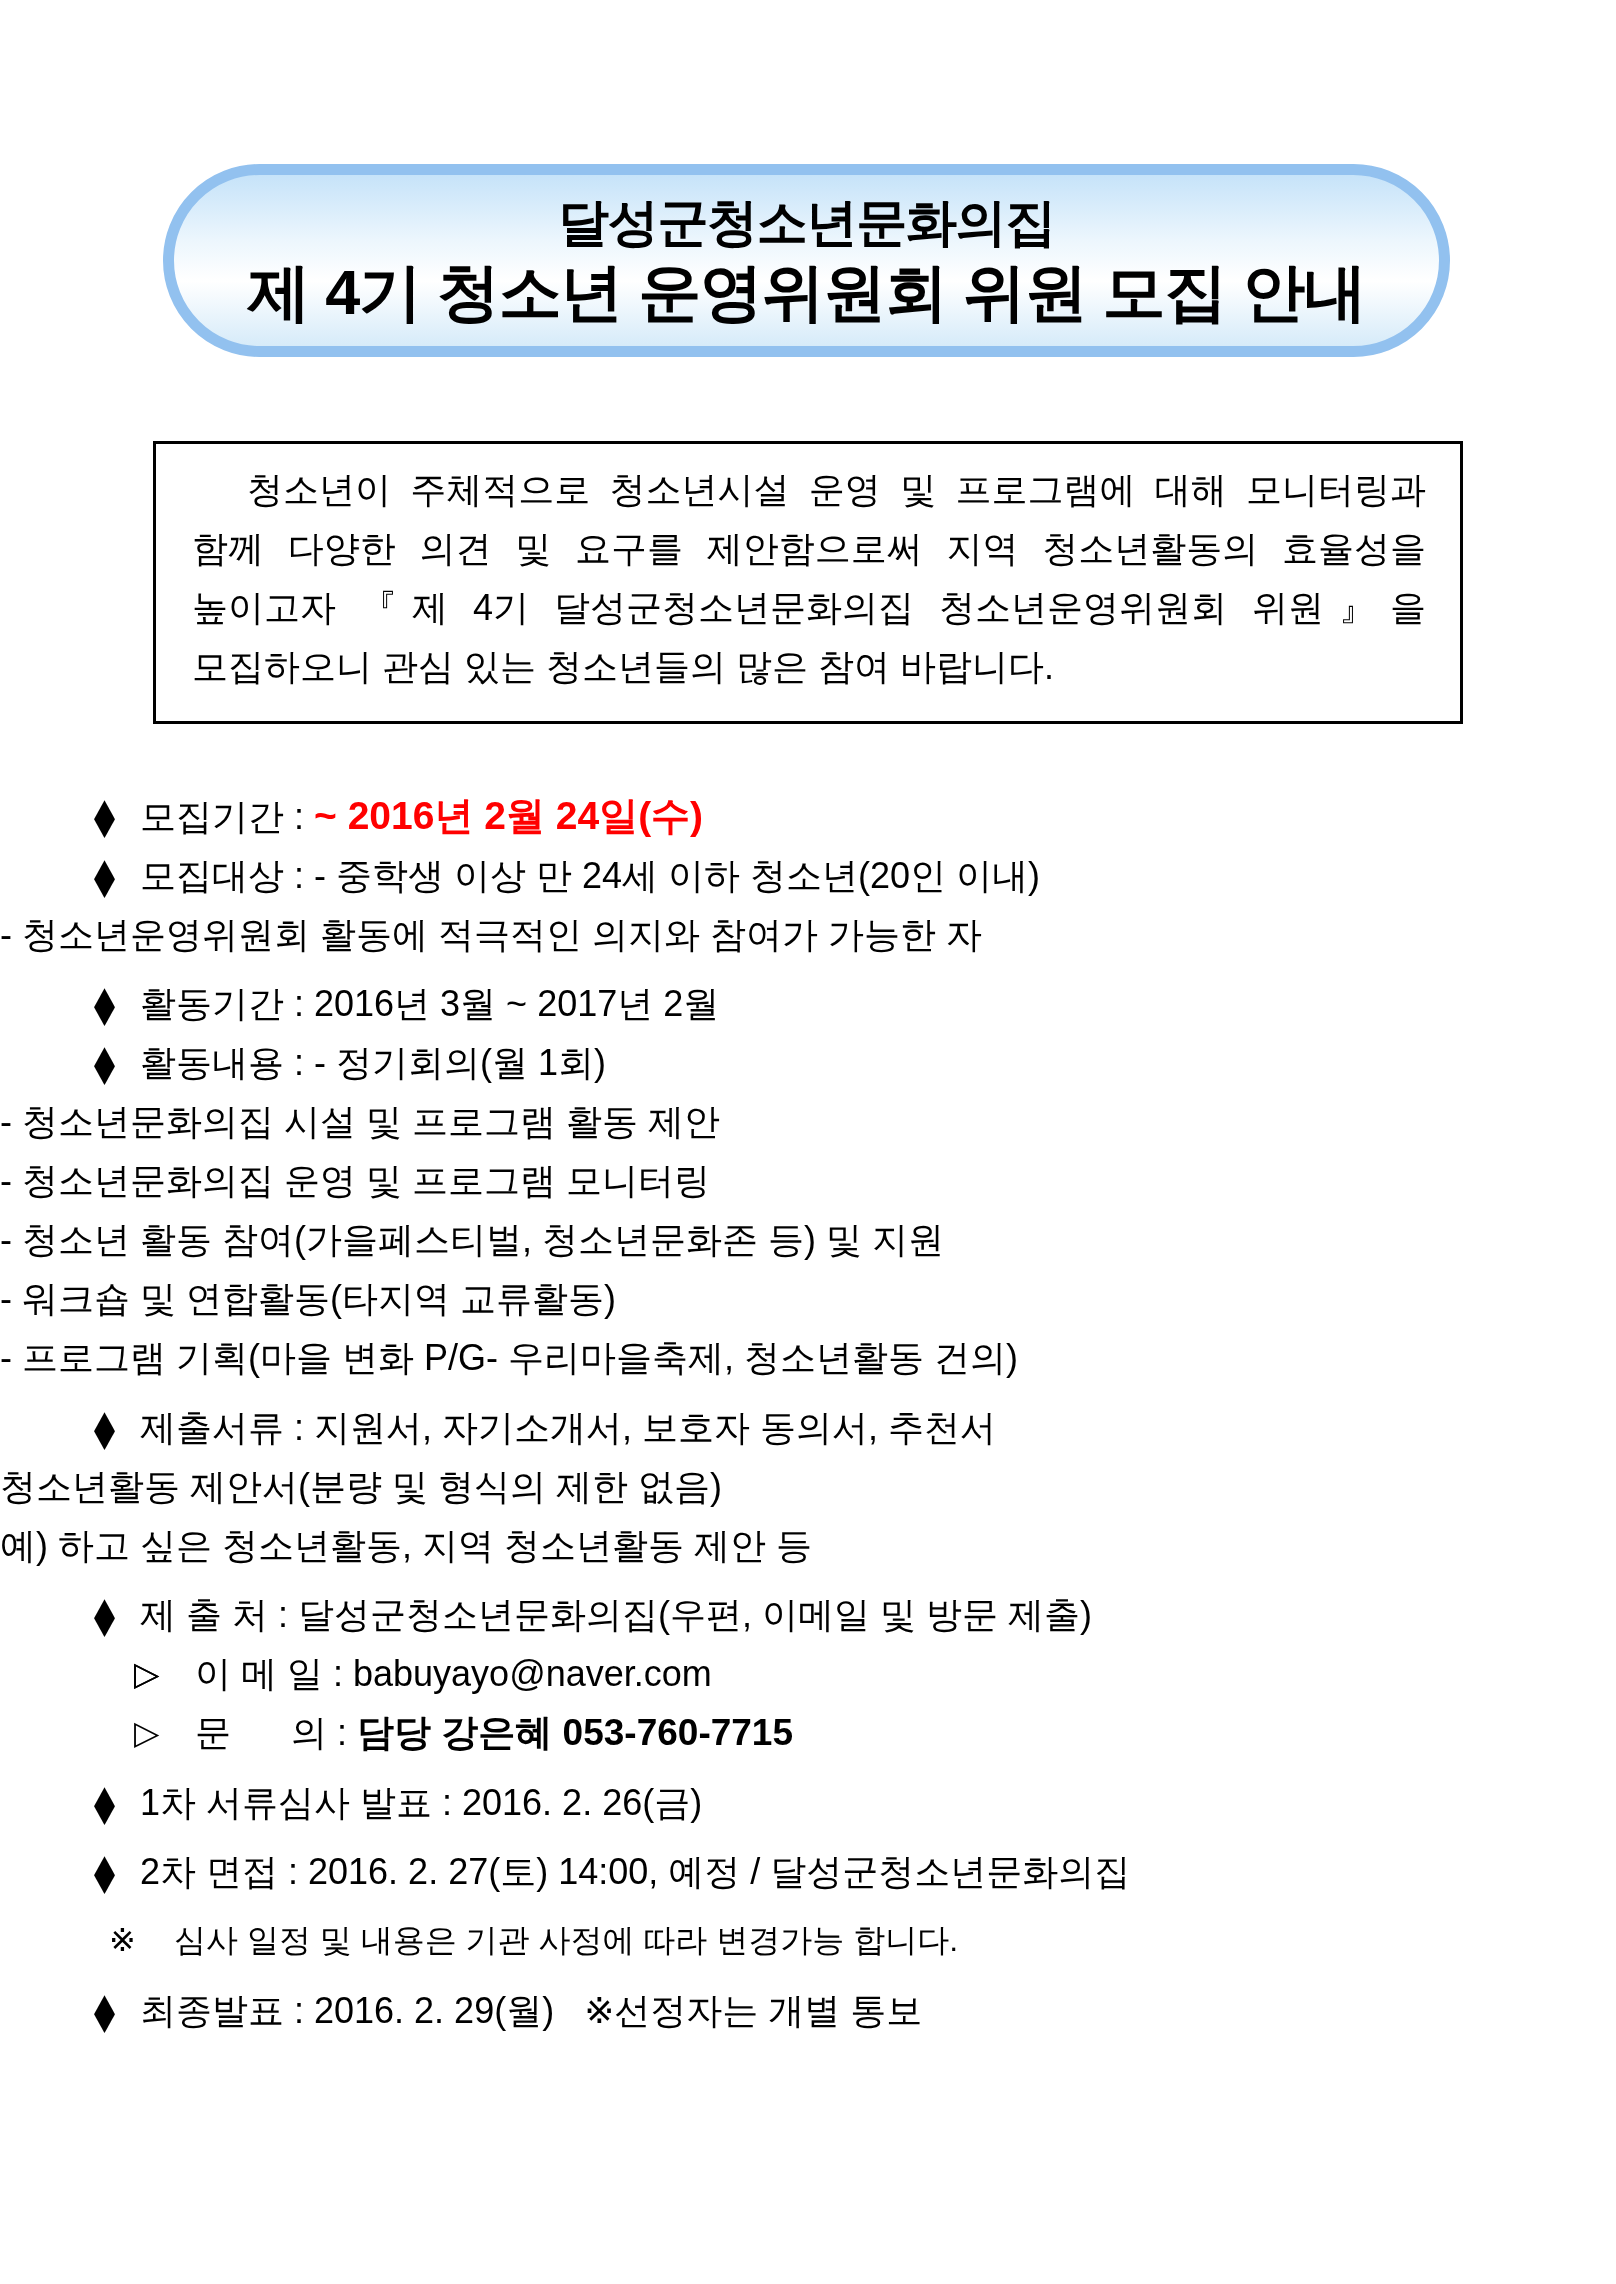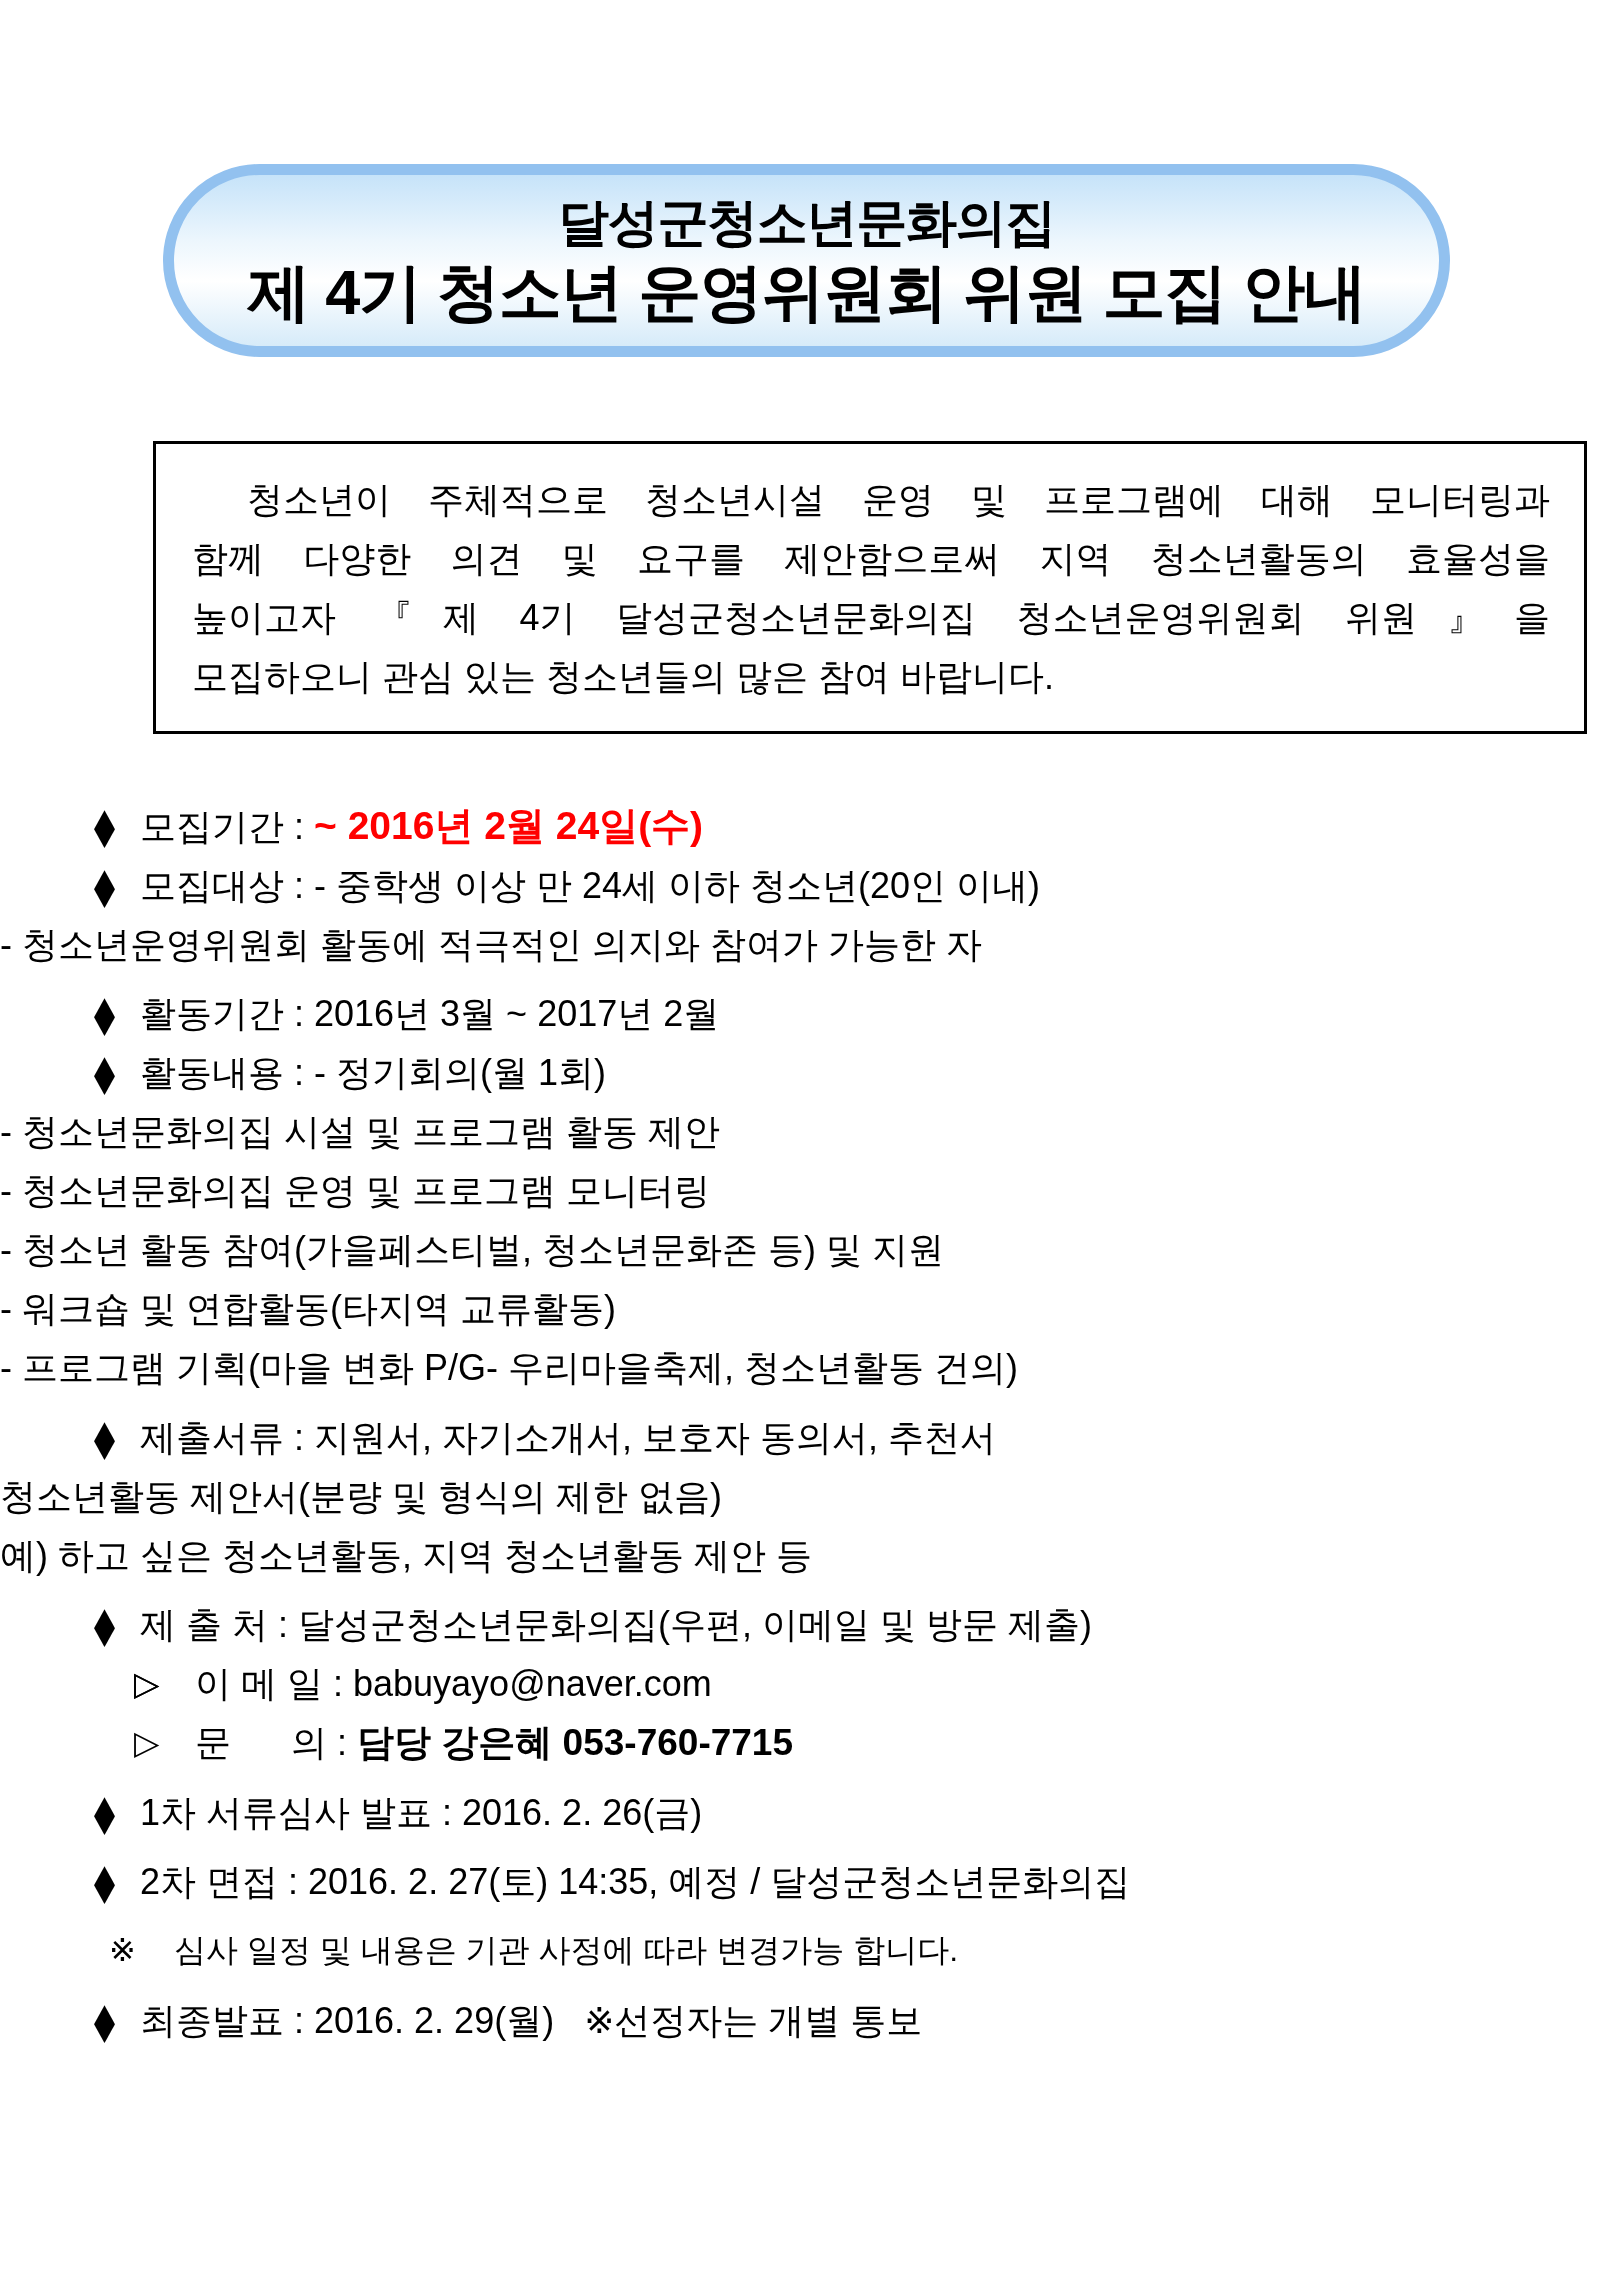--- a/index.html
+++ b/index.html
@@ -36,23 +36,23 @@
   .title2 {
     font-size: 63px;
     font-weight: 800;
     letter-spacing: -1.3px;
     line-height: 76px;
   }
   
   .intro {
     box-sizing: border-box;
     margin: 84px 0 0 153px;
-    width: 1434px;
+    width: 1310px;
     border: 3.9px solid #000000;
-    padding: 26px 34px 25px 36px;
+    padding: 16px 34px 25px 36px;
   }
   .iline {
     font-size: 36px;
     line-height: 59px;
     text-align: justify;
     text-align-last: justify;
     white-space: normal;
   }
   .iline.first { text-indent: 55px; }
   .iline.last { text-align-last: left; }
@@ -118,19 +118,19 @@
       <div class="row indent-1"><span class="seg">- 워크숍 및 연합활동(타지역 교류활동)</span></div>
       <div class="row indent-1"><span class="seg">- 프로그램 기획(마을 변화 P/G- 우리마을축제, 청소년활동 건의)</span></div>
       <div class="row indent-0 gap"><span class="marker m-diamond">◆</span><span class="seg">제출서류 : 지원서, 자기소개서, 보호자 동의서, 추천서</span></div>
       <div class="row indent-2"><span class="seg">청소년활동 제안서(분량 및 형식의 제한 없음)</span></div>
       <div class="row indent-2"><span class="seg">예) 하고 싶은 청소년활동, 지역 청소년활동 제안 등</span></div>
       <div class="row indent-0 gap"><span class="marker m-diamond">◆</span><span class="seg">제 출 처 : 달성군청소년문화의집(우편, 이메일 및 방문 제출)</span></div>
       <div class="row indent-3"><span class="marker m-tri">▷</span></div>
       <div class="row indent-3"><span class="marker m-tri">▷</span><span class="seg">이 메 일 : babuyayo@naver.com</span></div>
       <div class="row indent-3"><span class="marker m-tri">▷</span><span class="seg">문      의 : </span><span class="seg bold">담당 강은혜 053-760-7715</span></div>
       <div class="row indent-0 gap"><span class="marker m-diamond">◆</span><span class="seg">1차 서류심사 발표 : 2016. 2. 26(금)</span></div>
-      <div class="row indent-0 gap"><span class="marker m-diamond">◆</span><span class="seg">2차 면접 : 2016. 2. 27(토) 14:35, 예정 / 달성군청소년문화의집</span></div>
+      <div class="row indent-0 gap"><span class="marker m-diamond">◆</span><span class="seg">2차 면접 : 2016. 2. 27(토) 14:00, 예정 / 달성군청소년문화의집</span></div>
       <div class="row indent-4 gap"><span class="marker m-ref">※</span><span class="seg">심사 일정 및 내용은 기관 사정에 따라 변경가능 합니다.</span></div>
       <div class="row indent-0 gap"><span class="marker m-diamond">◆</span><span class="seg">최종발표 : 2016. 2. 29(월)   </span><span class="seg small2">※선정자는 개별 통보</span></div>
     </div>
 
 </div>
 
 
 </body></html>

